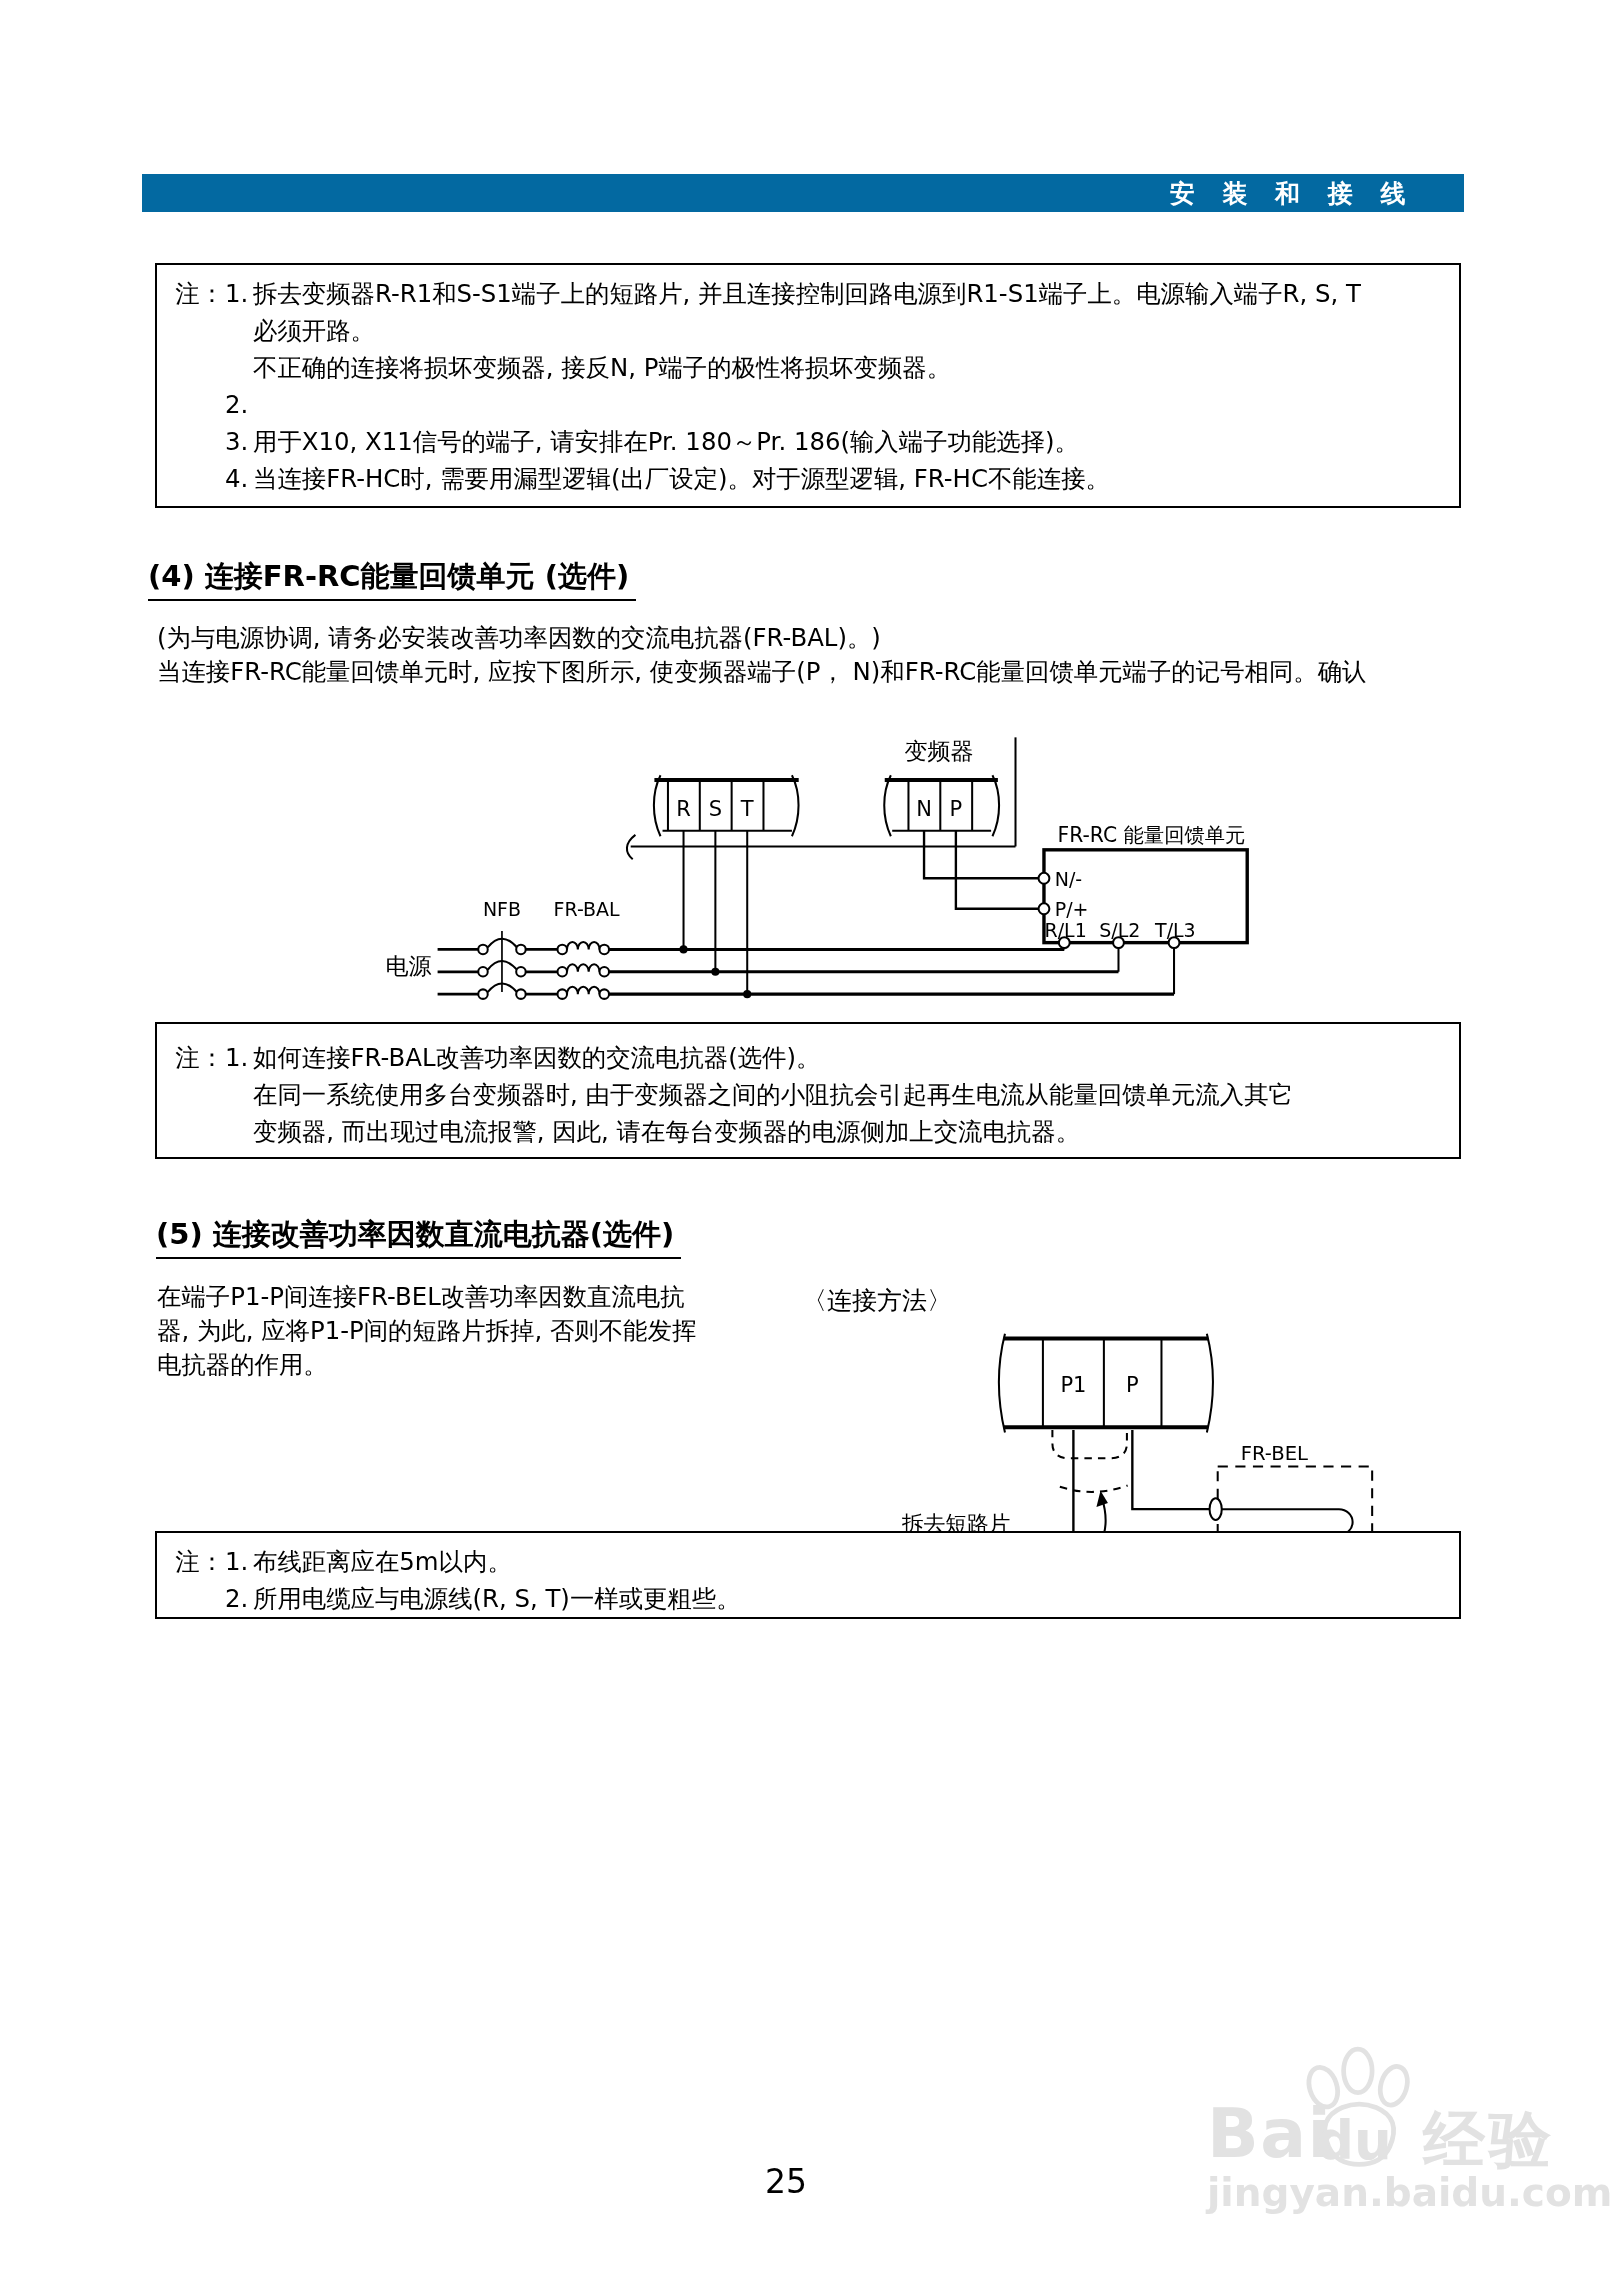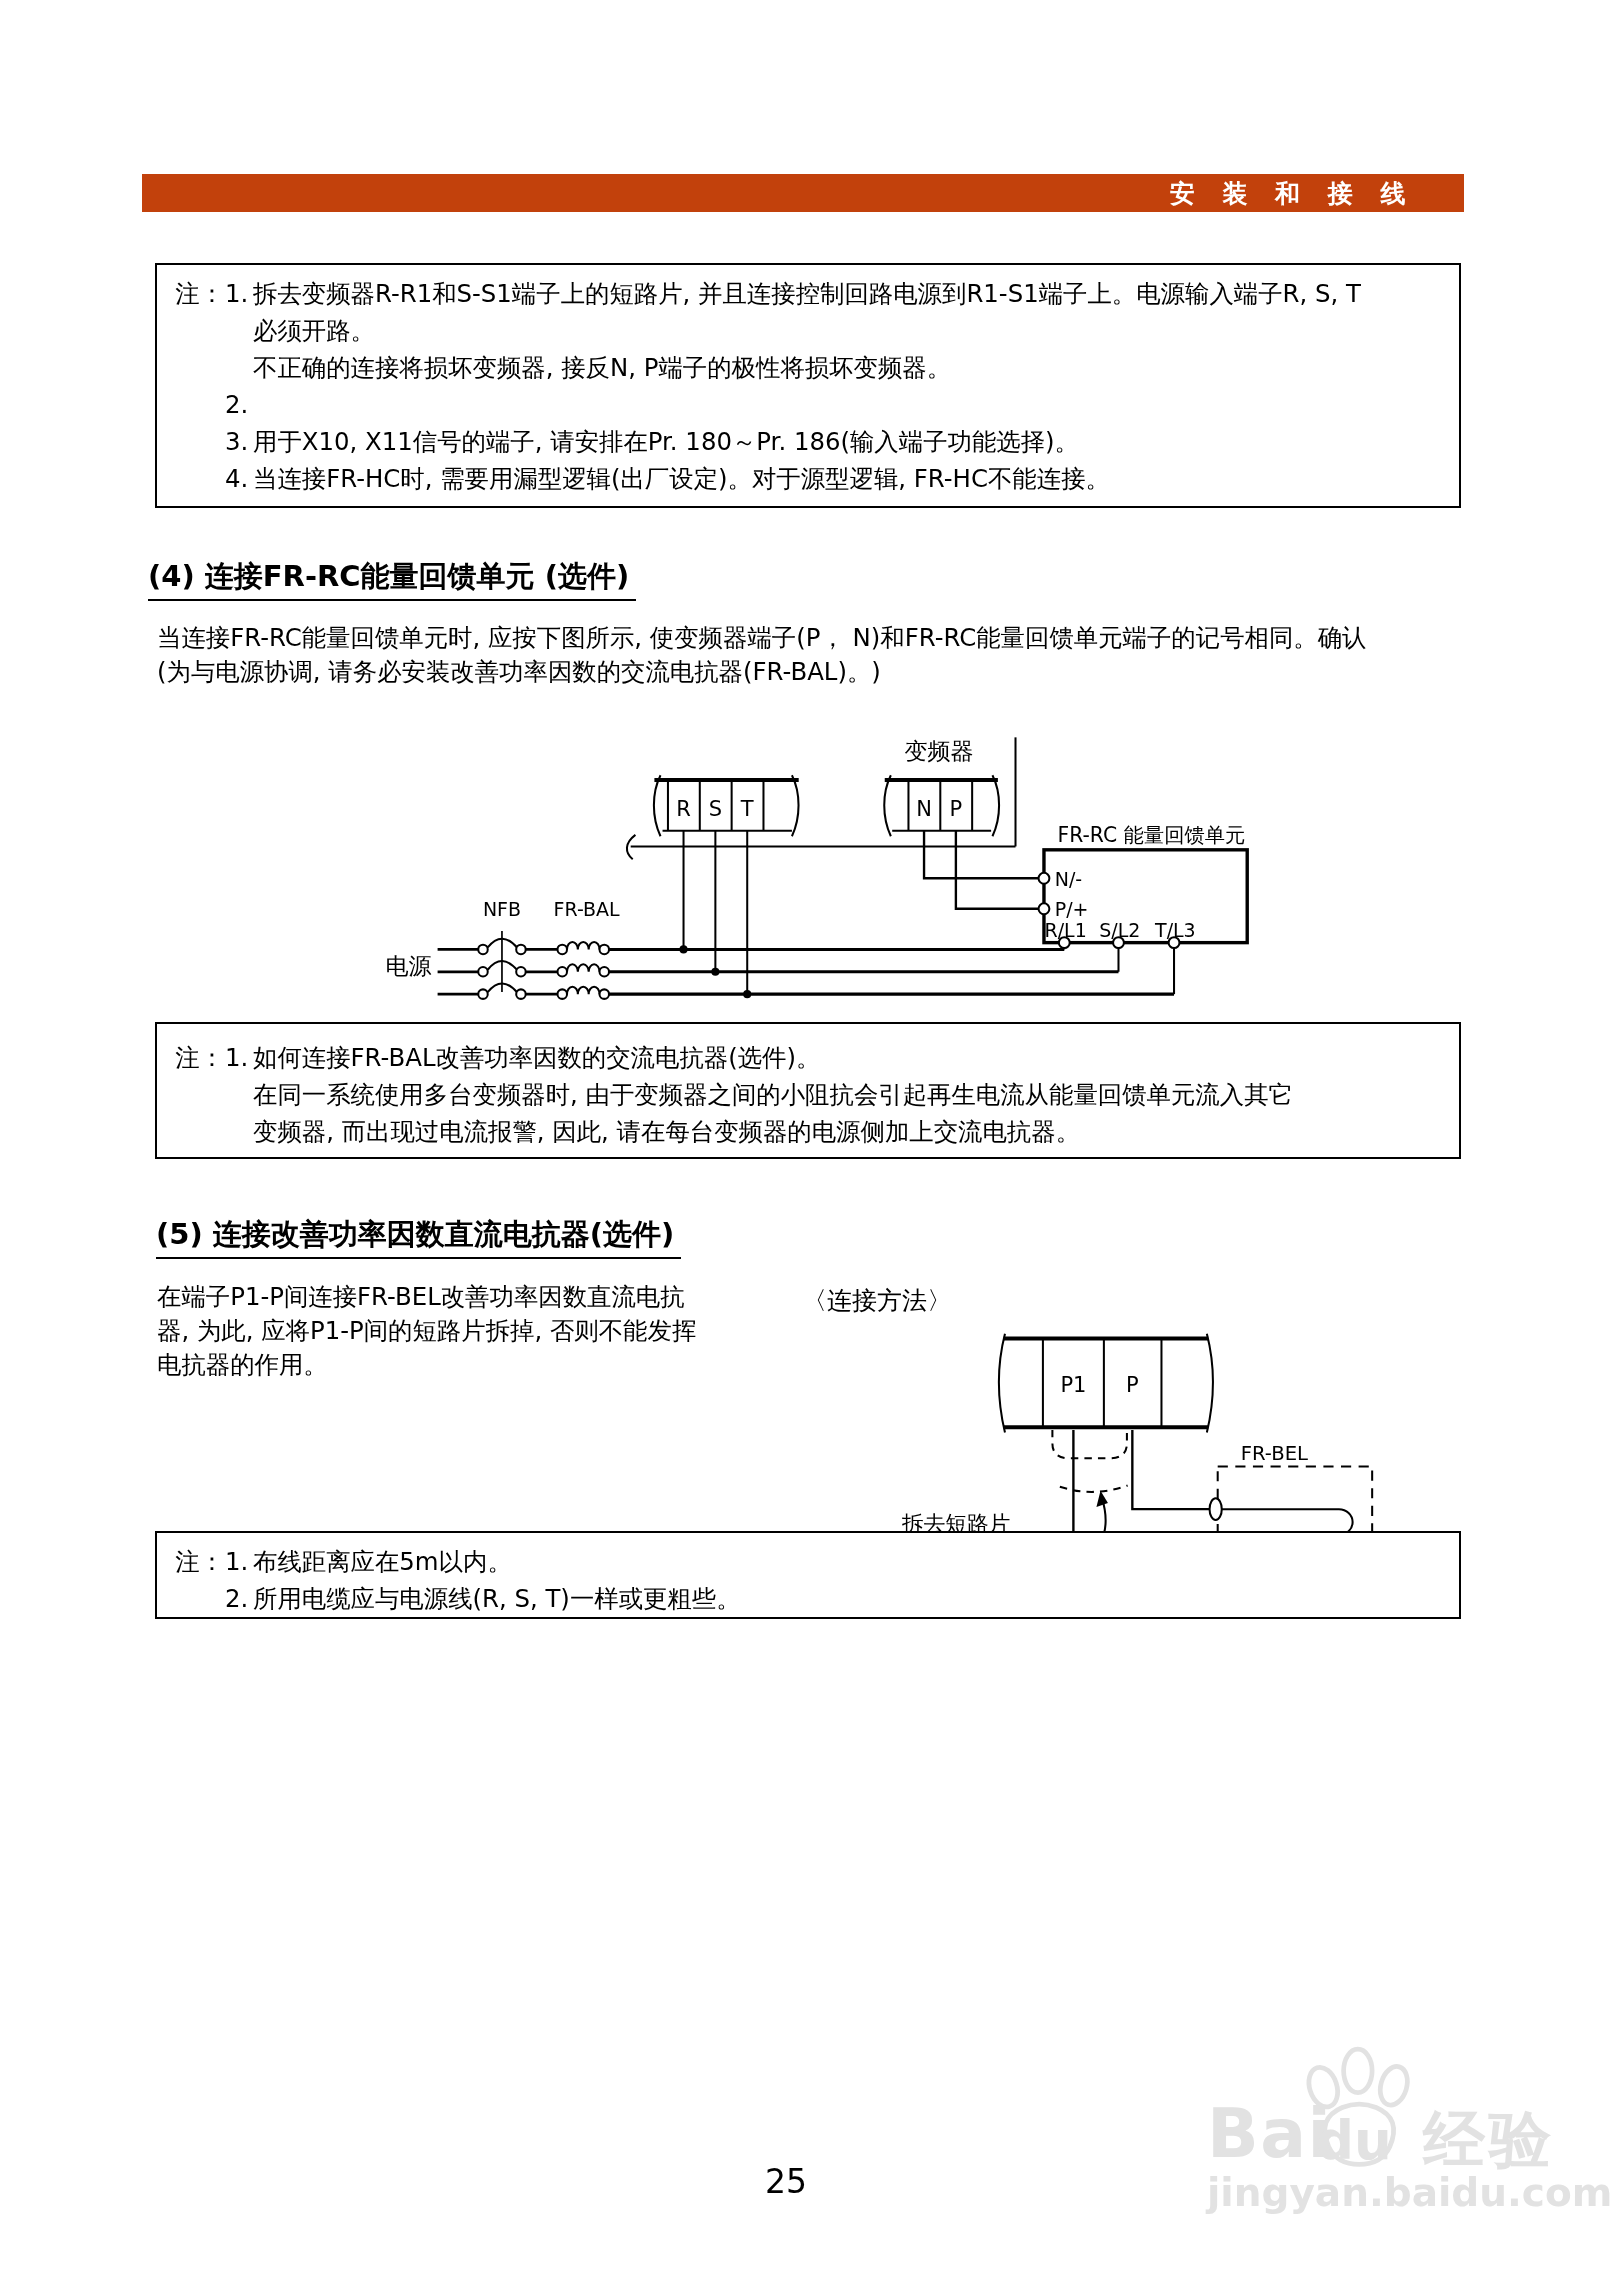--- a/index.html
+++ b/index.html
@@ -7,21 +7,21 @@
   body {
     width:1616px; height:2284px; position:relative;
     font-family:"DejaVu Sans","Liberation Sans",sans-serif;
     color:#000;
   }
   .abs { position:absolute; }
 
   
   .header-bar {
     left:142px; top:174px; width:1322px; height:38px;
-    background:#c2410c; color:#fff;
+    background:#0369a1; color:#fff;
     display:flex; align-items:center; justify-content:flex-end;
     padding-right:49px;
     font-size:25px; font-weight:bold; letter-spacing:9.5px;
   }
 
   
   .note-box { border:2.7px solid #000; background:#fff; }
   .note-row { position:relative; height:37px; font-size:24.4px; line-height:37px; white-space:nowrap; }
   .note-prefix { position:absolute; left:18.3px; }
   .note-num { position:absolute; left:68px; }
@@ -78,22 +78,22 @@
     <span class="note-num">4.</span>
     <span class="note-text">当连接FR-HC时, 需要用漏型逻辑(出厂设定)。对于源型逻辑, FR-HC不能连接。</span>
   </div>
 </div>
 
 <div class="abs sec-heading" style="left:148px; top:557px;">
   <span class="u">(4) 连接FR-RC能量回馈单元 (选件)</span>
 </div>
 
 <div class="abs para" style="left:157px; top:621px;">
+  <div>(为与电源协调, 请务必安装改善功率因数的交流电抗器(FR-BAL)。)</div>
   <div>当连接FR-RC能量回馈单元时, 应按下图所示, 使变频器端子(P， N)和FR-RC能量回馈单元端子的记号相同。确认</div>
-  <div>(为与电源协调, 请务必安装改善功率因数的交流电抗器(FR-BAL)。)</div>
 </div>
 
 <svg class="abs" style="left:366px; top:736px;" width="902" height="271" viewBox="0 0 1330 400">
 
   <text x="845" y="34" font-size="34" text-anchor="middle">变频器</text>
   <line x1="958" y1="2" x2="958" y2="163" stroke="#000" stroke-width="3"></line>
 
   <g stroke="#000" fill="none">
     <line x1="425" y1="65" x2="638" y2="65" stroke-width="6"></line>
     <line x1="437" y1="140" x2="628" y2="140" stroke-width="3"></line>

